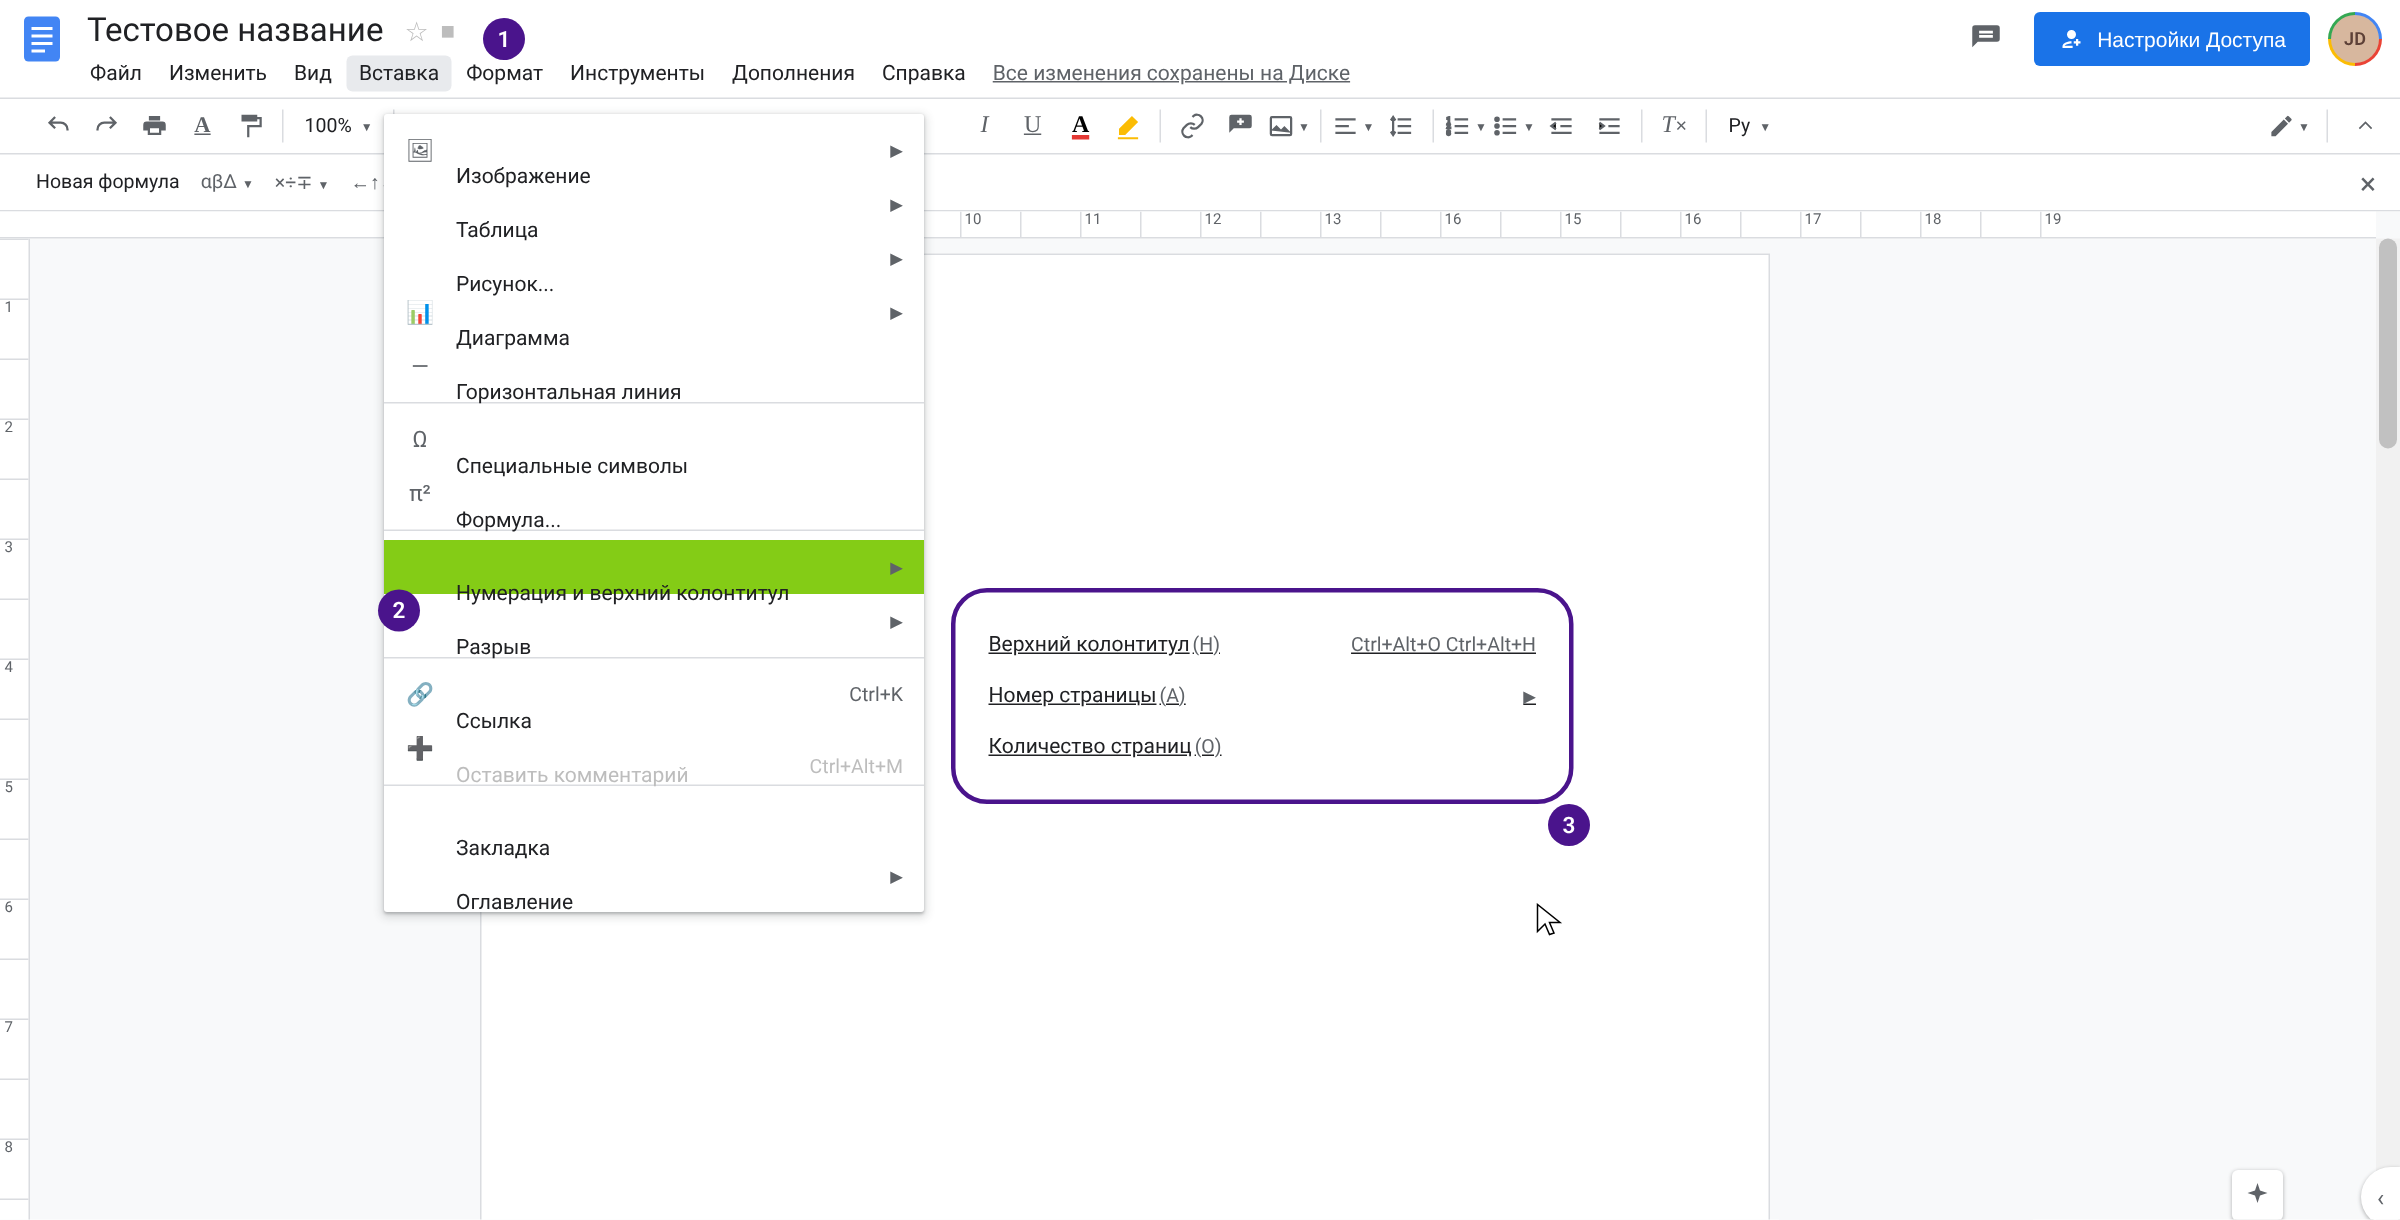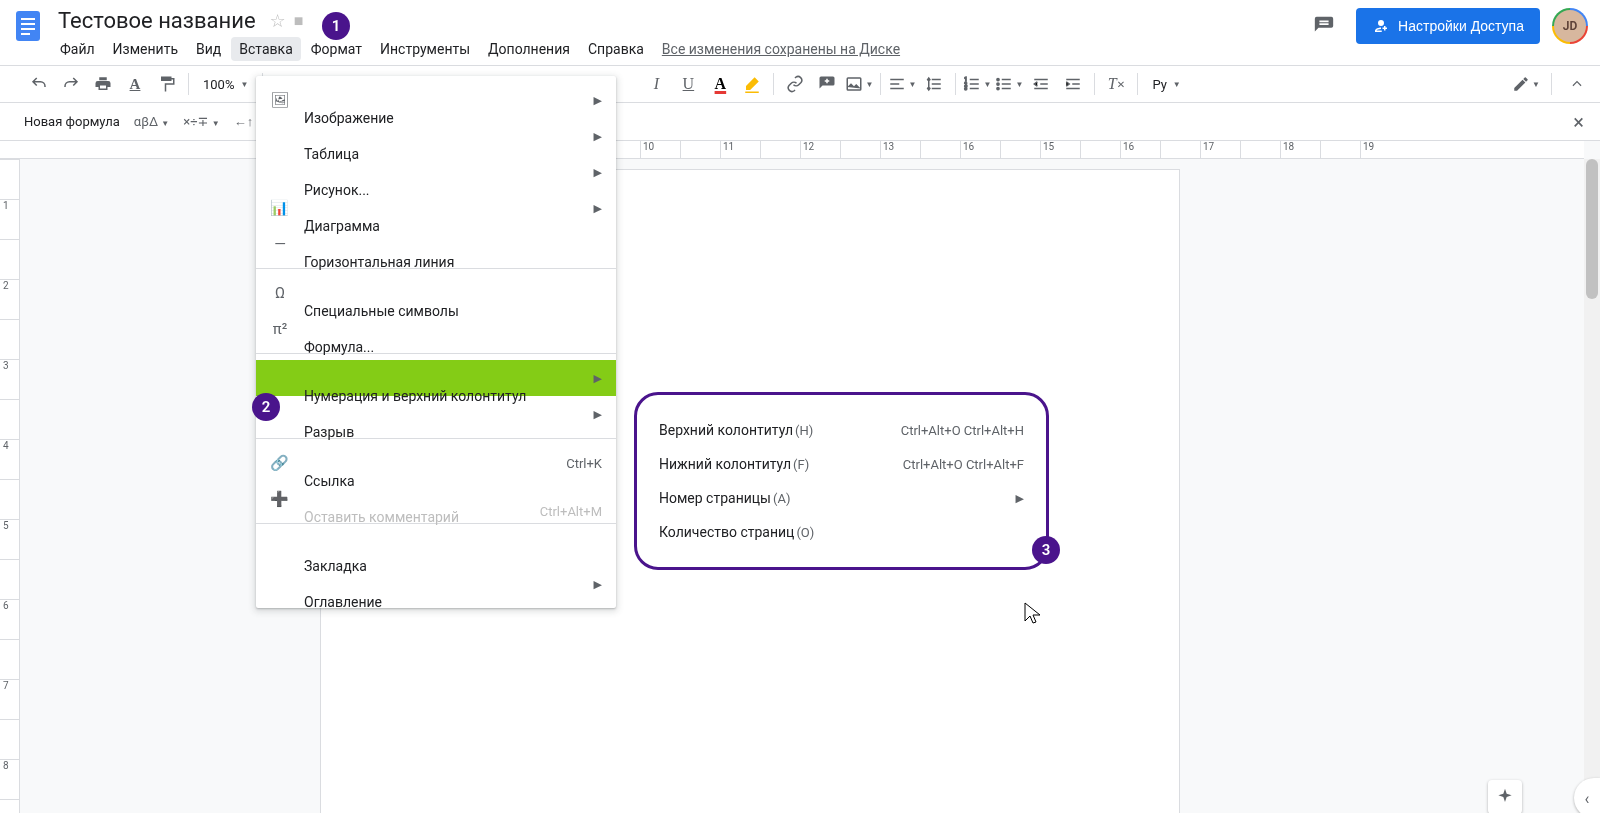--- a/index.html
+++ b/index.html
@@ -54,21 +54,21 @@
   .dd-menu .row.disabled { color:#bdbdbd; cursor:default; }
   .dd-menu .row.selected { background:#84cc16; }
   .dd-menu .row .ic { width:20px; display:flex; align-items:center; justify-content:center; color:var(--g-muted); font-size:15px; }
   .dd-menu .row.disabled .ic { color:#bdbdbd; }
   .dd-menu .row .lbl { flex:1;margin-top:36px; }
   .dd-menu .row .sc { font-size:13px; color:var(--g-muted); }
   .dd-menu .row.disabled .sc { color:#bdbdbd;margin-top:24px; }
   .dd-menu .row .arr { color:var(--g-muted); font-size:11px; }
   .dd-menu .div { height:1px; background:var(--g-border); margin:6px 0; }
 
-  .submenu { position:absolute; top:392px; left:634px; width:415px; background:#fff; border-radius:24px; border:3px solid var(--ann); padding:18px 22px; font-size:14px; z-index:60; }
+  .submenu { position:absolute; top:392px; left:634px; width:415px; background:#fff; border-radius:24px; border:3px solid var(--ann); padding:18px 22px; font-size:14px; z-index:60;text-decoration:underline; }
   .submenu .srow { display:flex; align-items:center; height:34px; color:var(--g-text); cursor:pointer; }
   .submenu .srow .slbl { flex:0 0 auto; }
   .submenu .srow .accel { color:var(--g-muted); font-size:13px; margin-left:2px; }
   .submenu .srow .ssc { margin-left:auto; color:var(--g-muted); font-size:13px; }
   .submenu .srow .sarr { margin-left:auto; color:var(--g-muted); font-size:11px; }
 
   .ann-circle { position:absolute; width:28px; height:28px; border-radius:50%; background:var(--ann); color:#fff; font-weight:600; display:flex; align-items:center; justify-content:center; font-size:15px; z-index:70; }
 
   .cursor { position:absolute; left:1024px; top:602px; z-index:80; color:#000; }
 
@@ -392,25 +392,20 @@
     </div>
   </div>
 
 <div class="submenu" id="submenu">
     <div class="srow">
       <span class="slbl">Верхний колонтитул</span>
       <span class="accel"> (H)</span>
       <span class="ssc">Ctrl+Alt+O Ctrl+Alt+H</span>
     </div>
     <div class="srow">
-      <span class="slbl">Нижний колонтитул</span>
-      <span class="accel"> (F)</span>
-      <span class="ssc">Ctrl+Alt+O Ctrl+Alt+F</span>
-    </div>
-    <div class="srow">
       <span class="slbl">Номер страницы</span>
       <span class="accel"> (A)</span>
       <span class="sarr">▶</span>
     </div>
     <div class="srow">
       <span class="slbl">Количество страниц</span>
       <span class="accel"> (O)</span>
     </div>
   </div>
 

